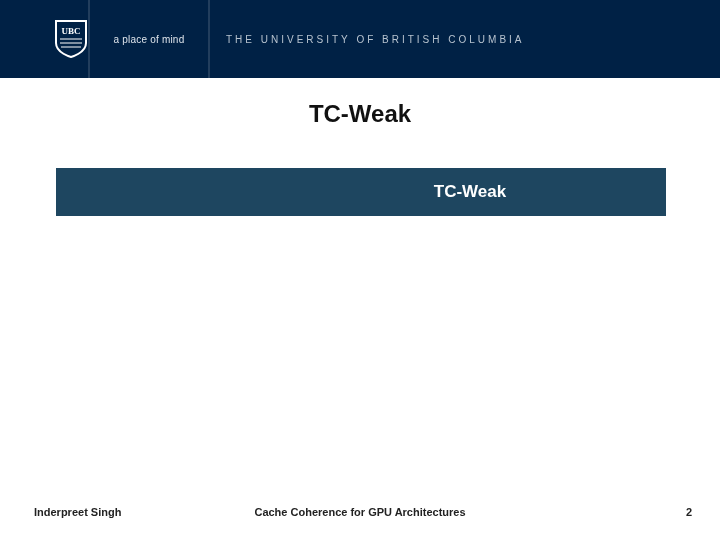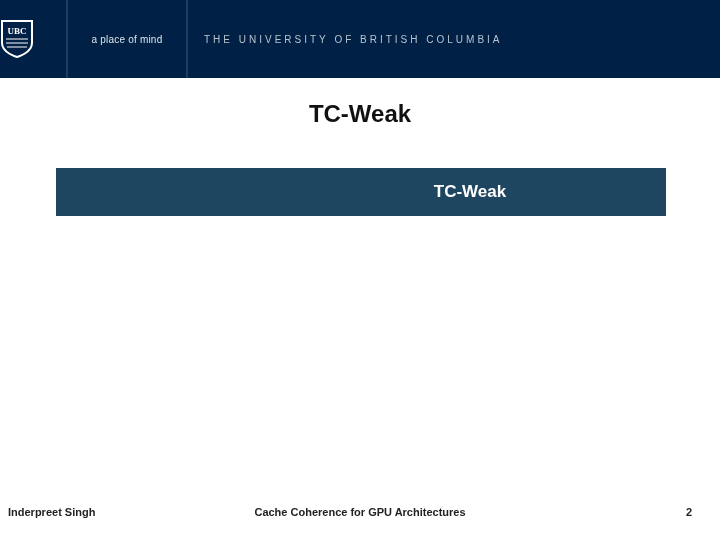--- a/index.html
+++ b/index.html
@@ -1,40 +1,40 @@
 <!DOCTYPE html>
 <html><head>
 <meta charset="utf-8">
 <style>
   * { margin: 0; padding: 0; box-sizing: border-box; }
   html, body { width: 720px; height: 540px; font-family: Arial, Helvetica, sans-serif; background: #fff; overflow: hidden; }
 
   .slide { width: 720px; height: 540px; position: relative; }
 
   .header { width: 100%; height: 78px; background: #002145; display: flex; align-items: stretch; }
-  .logo-cell { width: 66px; display: flex; align-items: center; justify-content: flex-start; }
+  .logo-cell { width: 88px; display: flex; align-items: center; justify-content: flex-end; }
   .divider-v { width: 2px; background: #ffffff22; align-self: stretch; margin: 0; }
 
   .ubc-logo { color: #fff; display: flex; flex-direction: column; align-items: center; }
   .ubc-crest { width: 34px; height: 40px; }
 
   .tagline-cell { width: 118px; display: flex; align-items: center; justify-content: center; }
   .tagline { color: #dce3ea; font-size: 10px; letter-spacing: 0.2px; }
 
   .uni-cell { flex: 1; display: flex; align-items: center; padding-left: 16px; }
   .uni-name { color: #b7c3cf; font-size: 10px; letter-spacing: 3px; text-transform: uppercase; }
 
   .title { text-align: center; margin-top: 22px; font-size: 24px; font-weight: bold; color: #111; }
 
   .bar { position: absolute; left: 56px; top: 168px; width: 610px; height: 48px; background: #1e4660; display: flex; align-items: center; }
   .bar .col1 { flex: 0 0 218px; }
   .bar .col2 { flex: 0 0 240px; text-align: center; color: #fff; font-size: 17px; font-weight: bold; }
   .bar .col3 { flex: 1; text-align: center; color: #fff; font-size: 17px; font-weight: bold; }
 
-  .footer { position: absolute; bottom: 22px; left: 0; width: 100%; display: flex; align-items: center; justify-content: space-between; padding: 0 28px 0 8px; font-size: 11px; color: #222; font-weight: bold; }
+  .footer { position: absolute; bottom: 22px; left: 0; width: 100%; display: flex; align-items: center; justify-content: space-between; padding: 0 28px 0 34px; font-size: 11px; color: #222; font-weight: bold; }
   .footer .author { flex: 0 0 auto; }
   .footer .talk { position: absolute; left: 50%; transform: translateX(-50%); }
   .footer .page { flex: 0 0 auto; }
 </style>
 </head>
 <body>
 
 <div class="slide">
 
   <div class="header">

